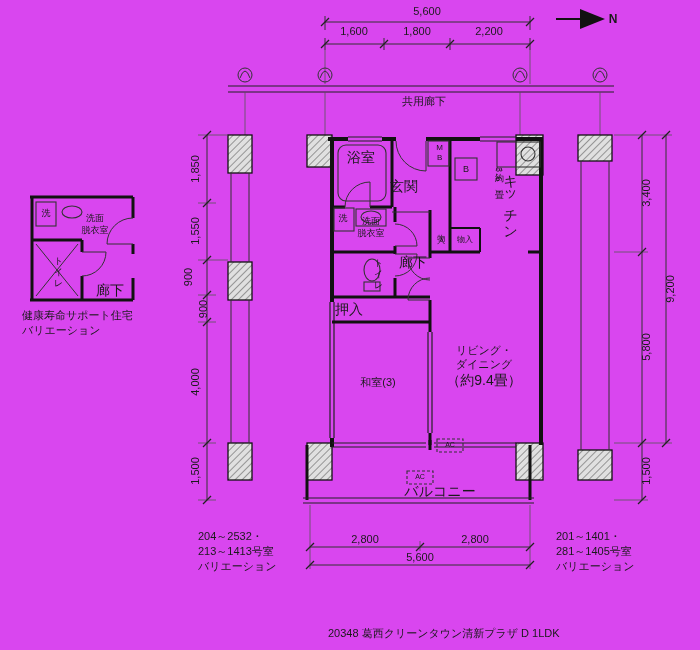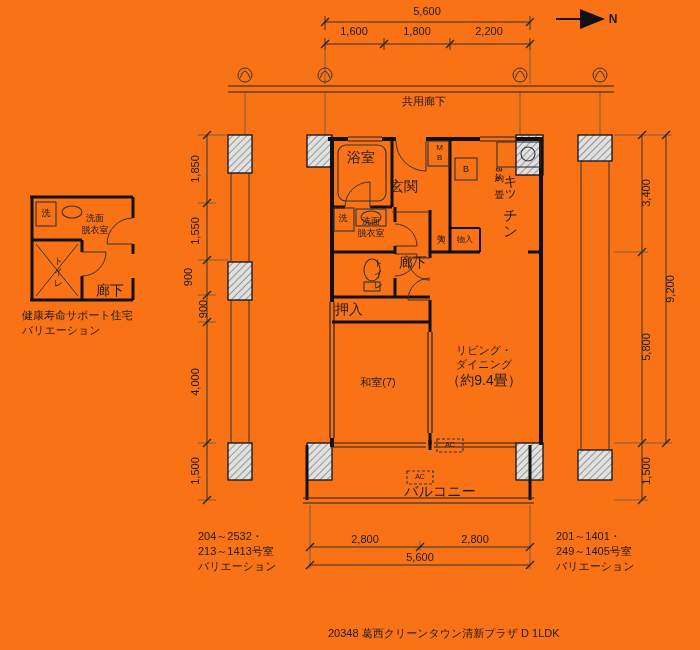--- a/index.html
+++ b/index.html
@@ -1,16 +1,16 @@
 <!DOCTYPE html>
 <html><head>
 <meta charset="utf-8">
 <style>
   html,body{margin:0;padding:0;background:#fff;}
-  .stage{position:relative;width:700px;height:650px;background:#f97316;overflow:hidden;
+  .stage{position:relative;width:700px;height:650px;background:#d946ef;overflow:hidden;
          font-family:"Liberation Sans","DejaVu Sans",sans-serif;color:#1a1a1a;}
   .stage svg{position:absolute;left:0;top:0;}
   .lbl{position:absolute;white-space:nowrap;line-height:1.05;color:#1a1a1a;}
   .c{transform:translate(-50%,-50%);}
   .rot{transform:translate(-50%,-50%) rotate(-90deg);}
   .v{writing-mode:vertical-rl;letter-spacing:1px;}
   .vu{text-orientation:upright;}
   .vwrap{writing-mode:vertical-rl;}
   .vwrap span{display:block;letter-spacing:1px;}
   .s7{font-size:7px;}.s8{font-size:8px;}.s9{font-size:9px;}
@@ -289,21 +289,21 @@
 </div>
 
 <div class="lbl s9 c" style="left:343px;top:219px">洗</div>
 <div class="lbl s9 c" style="left:371px;top:222px">洗面</div>
 <div class="lbl s9 c" style="left:371px;top:234px">脱衣室</div>
 <div class="lbl s8 c v" style="left:440px;top:229px">物入</div>
 <div class="lbl s8 c" style="left:465px;top:240px">物入</div>
 <div class="lbl s9 c v" style="left:378px;top:269px">トイレ</div>
 <div class="lbl s10 c" style="left:413px;top:262px">廊下</div>
 <div class="lbl s10 c" style="left:349px;top:309px">押入</div>
-<div class="lbl s11 c" style="left:378px;top:383px">和室(7)</div>
+<div class="lbl s11 c" style="left:378px;top:383px">和室(3)</div>
 <div class="lbl s11 c" style="left:484px;top:351px">リビング・</div>
 <div class="lbl s11 c" style="left:484px;top:365px">ダイニング</div>
 <div class="lbl s10 c" style="left:484px;top:380px">（約9.4畳）</div>
 <div class="lbl s7 c" style="left:450px;top:445px">AC</div>
 <div class="lbl s7 c" style="left:420px;top:477px">AC</div>
 <div class="lbl s10 c" style="left:440px;top:491px">バルコニー</div>
 
 <div class="lbl s9 c" style="left:46px;top:214px">洗</div>
 <div class="lbl s9 c" style="left:95px;top:219px">洗面</div>
 <div class="lbl s9 c" style="left:95px;top:231px">脱衣室</div>
@@ -325,18 +325,18 @@
 <div class="lbl s11 rot" style="left:647px;top:471px">1,500</div>
 
 <div class="lbl s11 c" style="left:365px;top:540px">2,800</div>
 <div class="lbl s11 c" style="left:475px;top:540px">2,800</div>
 <div class="lbl s11 c" style="left:420px;top:558px">5,600</div>
 
 <div class="lbl s11" style="left:198px;top:531px">204～2532・</div>
 <div class="lbl s11" style="left:198px;top:546px">213～1413号室</div>
 <div class="lbl s11" style="left:198px;top:561px">バリエーション</div>
 <div class="lbl s11" style="left:556px;top:531px">201～1401・</div>
-<div class="lbl s11" style="left:556px;top:546px">249～1405号室</div>
+<div class="lbl s11" style="left:556px;top:546px">281～1405号室</div>
 <div class="lbl s11" style="left:556px;top:561px">バリエーション</div>
 
 <div class="lbl s11" style="left:328px;top:628px">20348 葛西クリーンタウン清新プラザ D 1LDK</div>
 
 </div>
 
 </body></html>

